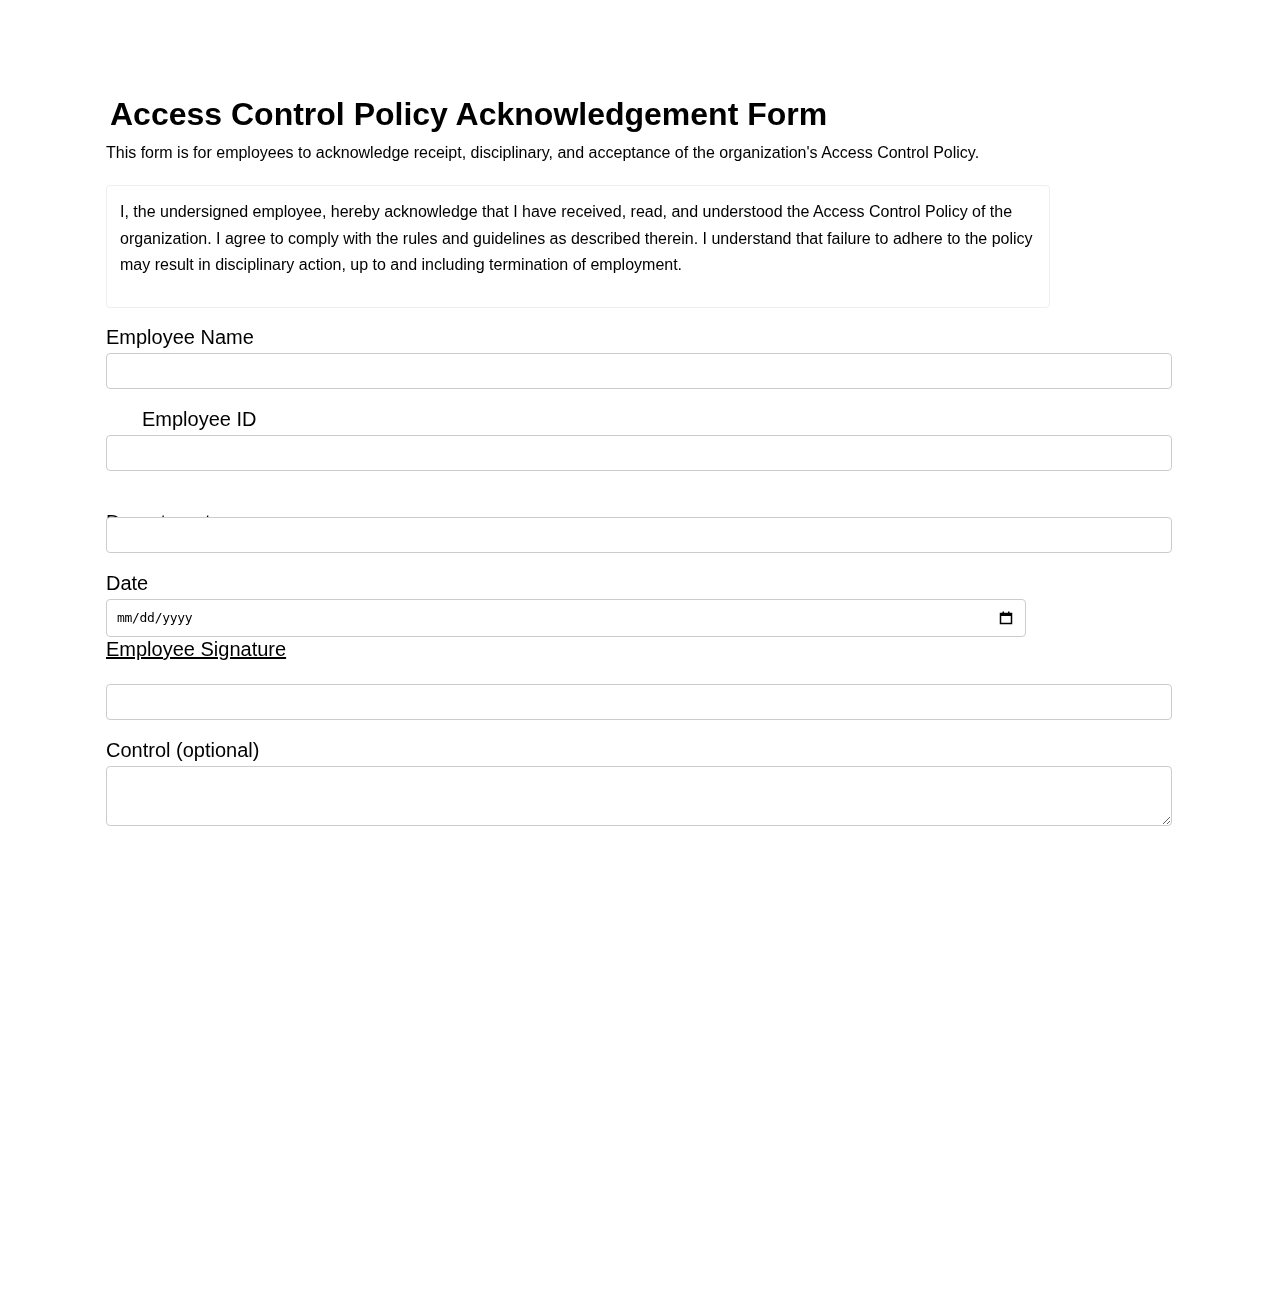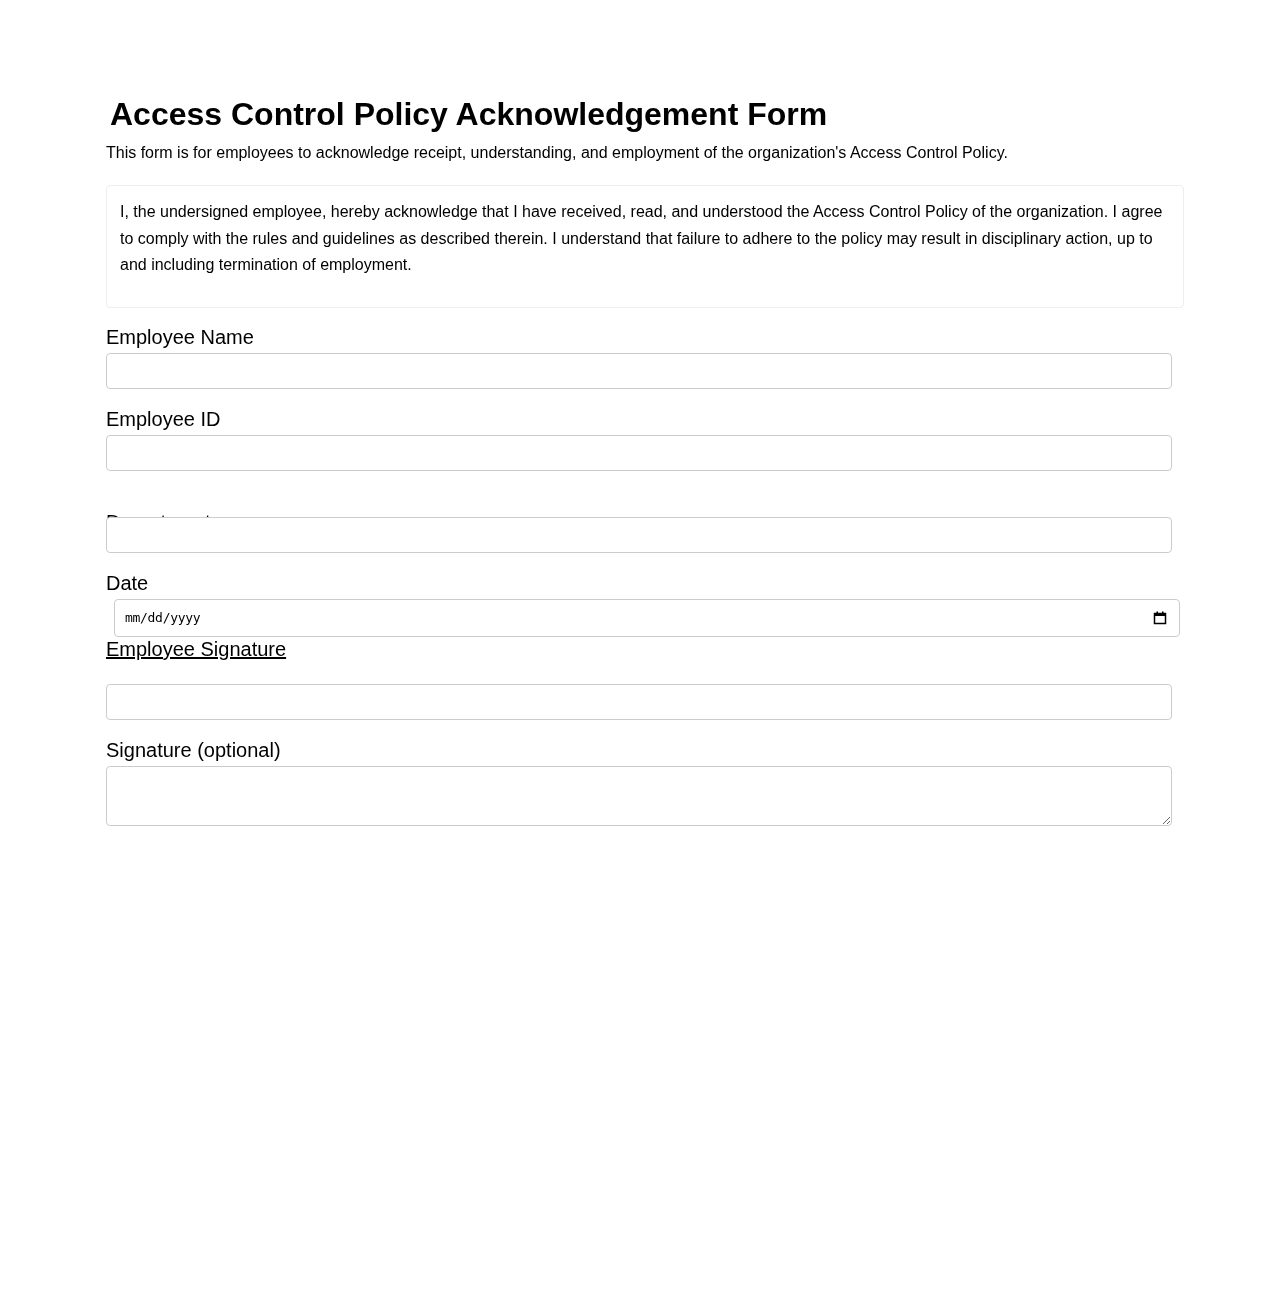--- a/index.html
+++ b/index.html
@@ -31,21 +31,21 @@
     left: 0;
     margin: 0;
     font-size: 16px;
     line-height: 20px;
     white-space: nowrap;
   }
   .statement {
     position: absolute;
     top: 185px;
     left: 0;
-    width: 1078px;
+    width: 944px;
     height: 123px;
     box-sizing: border-box;
     border: 1px solid #eeeeee;
     border-radius: 4px;
     background: #ffffff;
     padding: 13px 13px 8px 13px;
   }
   .statement p {
     margin: 0;
     font-size: 16px;
@@ -67,22 +67,22 @@
     border-radius: 4px;
     background: #ffffff;
     font-family: "Liberation Sans", sans-serif;
     font-size: 16px;
     padding: 0 10px;
     margin: 0;
     outline: none;
   }
   .date-box {
     position: absolute;
-    left: 8px;
-    width: 1066px;
+    left: 0;
+    width: 920px;
     height: 38px;
     box-sizing: border-box;
     border: 1px solid #cccccc;
     border-radius: 4px;
     background: #ffffff;
   }
   .date-placeholder {
     position: absolute;
     left: 10px;
     top: 10px;
@@ -104,30 +104,30 @@
     padding: 8px 10px;
   }
 </style>
 </head>
 <body>
 
 <div class="container">
 
   <h1>Access Control Policy Acknowledgement Form</h1>
 
-  <p class="intro">This form is for employees to acknowledge receipt, understanding, and employment of the organization's Access Control Policy.</p>
+  <p class="intro">This form is for employees to acknowledge receipt, disciplinary, and acceptance of the organization's Access Control Policy.</p>
 
   <div class="statement">
     <p>I, the undersigned employee, hereby acknowledge that I have received, read, and understood the Access Control Policy of the organization. I agree to comply with the rules and guidelines as described therein. I understand that failure to adhere to the policy may result in disciplinary action, up to and including termination of employment.</p>
   </div>
 
   <label class="field-label" style="top:327px;" for="employeeName">Employee Name</label>
   <input id="employeeName" class="field-input" type="text" style="top: 353px; height: 36px;" value="">
 
-  <label class="field-label" style="top:409px;" for="employeeId">Employee ID</label>
+  <label class="field-label" style="top:409px;margin-left:36px;" for="employeeId">Employee ID</label>
   <input id="employeeId" class="field-input" type="text" style="top: 435px; height: 36px;" value="">
 
   <label class="field-label" style="top:512px;" for="department">Department</label>
   <input id="department" class="field-input" type="text" style="top: 517px; height: 36px;" value="">
 
   <label class="field-label" style="top:573px;">Date</label>
   <div class="date-box" style="top:599px;">
     <span class="date-placeholder">mm/dd/yyyy</span>
     <span class="calendar-icon">
       <svg width="14" height="14" viewBox="0 0 14 14">
@@ -135,16 +135,16 @@
         <rect x="1.5" y="2.5" width="11" height="2.5" fill="#000"></rect>
         <rect x="3.5" y="0.5" width="1.5" height="3" fill="#000"></rect>
         <rect x="9" y="0.5" width="1.5" height="3" fill="#000"></rect>
       </svg>
     </span>
   </div>
 
   <label class="field-label" style="top:639px;text-decoration:underline;" for="signature">Employee Signature</label>
   <input id="signature" class="field-input" type="text" style="top: 684px; height: 36px;" value="">
 
-  <label class="field-label" style="top:740px;" for="comments">Signature (optional)</label>
+  <label class="field-label" style="top:740px;" for="comments">Control (optional)</label>
   <textarea id="comments" class="field-input" style="top: 766px; height: 60px;"></textarea>
 
 </div>
 
 </body></html>

